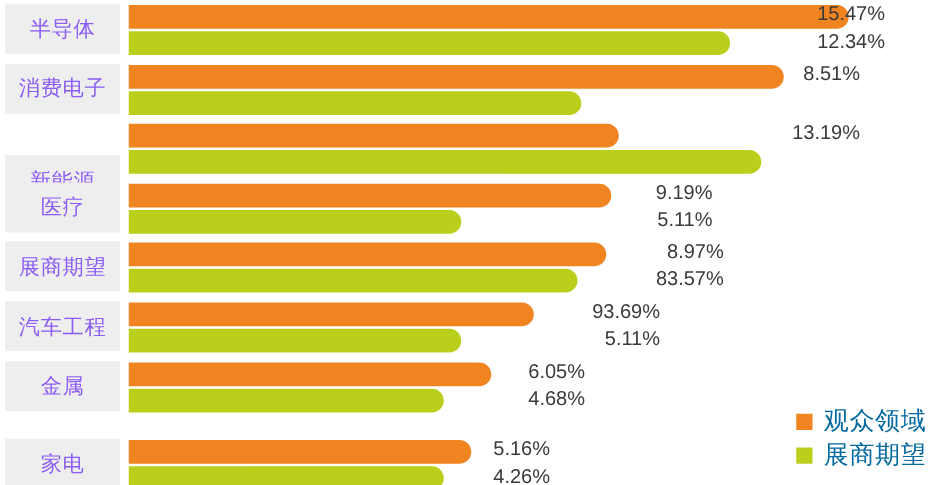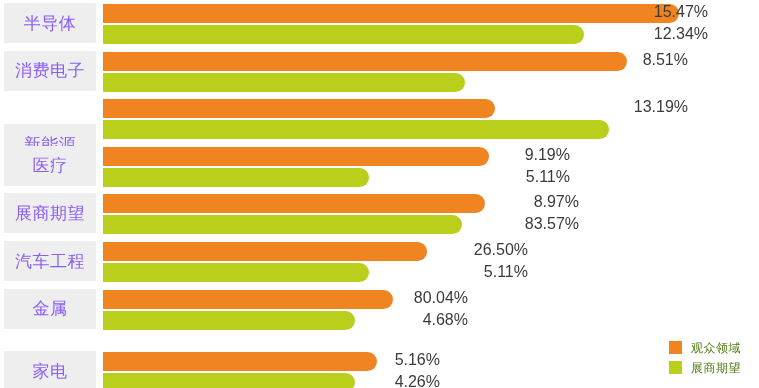--- a/index.html
+++ b/index.html
@@ -95,22 +95,22 @@
   }
 
   .legend-swatch {
     width: 13px;
     height: 13px;
     display: block;
     flex: 0 0 auto;
   }
 
   .legend-label {
-    font-size: 12px;
-    color: #4d7c0f;
+    font-size: 20px;
+    color: #0369a1;
     line-height: 1;
     letter-spacing: 0.5px;
   }
 </style>
 </head>
 <body>
 
 <div id="chart-root">
   <div id="rows">
       <div class="row" style="top: 3px; height: 40px;">
@@ -166,32 +166,32 @@
           <div>83.57%</div>
         </div>
       </div>
       <div class="row" style="top: 241px; height: 40px;">
         <div class="cat-label" style="height: 40px;">汽车工程</div>
         <div class="bars" style="height: 40px;">
           <div class="bar bar-orange" style="top: 1px; width: 324px; background: rgb(240, 132, 33);"></div>
           <div class="bar bar-green" style="top: 22px; width: 266px; background: rgb(185, 207, 28);"></div>
         </div>
         <div class="values" style="top: -2px; left: 0px; width: 528px;">
-          <div>26.50%</div>
+          <div>93.69%</div>
           <div>5.11%</div>
         </div>
       </div>
       <div class="row" style="top: 288.6px; height: 40px;">
         <div class="cat-label" style="height: 40px;">金属</div>
         <div class="bars" style="height: 40px;">
           <div class="bar bar-orange" style="top: 1px; width: 290px; background: rgb(240, 132, 33);"></div>
           <div class="bar bar-green" style="top: 22px; width: 252px; background: rgb(185, 207, 28);"></div>
         </div>
         <div class="values" style="top: -2px; left: 0px; width: 468px;">
-          <div>80.04%</div>
+          <div>6.05%</div>
           <div>4.68%</div>
         </div>
       </div>
       <div class="row" style="top: 351px; height: 40px; padding-left: 37px;">
         <div class="cat-label" style="height: 40px;">家电</div>
         <div class="bars" style="height: 40px;">
           <div class="bar bar-orange" style="top: 1px; width: 274px; background: rgb(240, 132, 33);"></div>
           <div class="bar bar-green" style="top: 22px; width: 252px; background: rgb(185, 207, 28);"></div>
         </div>
         <div class="values" style="top: -2px; left: 0px; width: 440px;">

